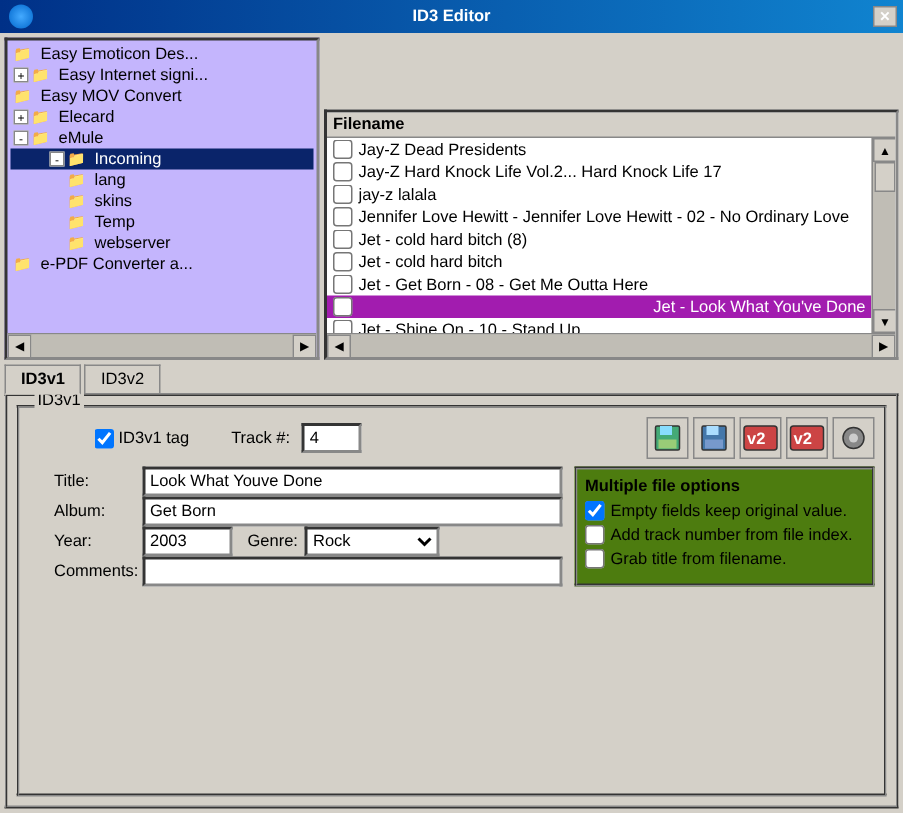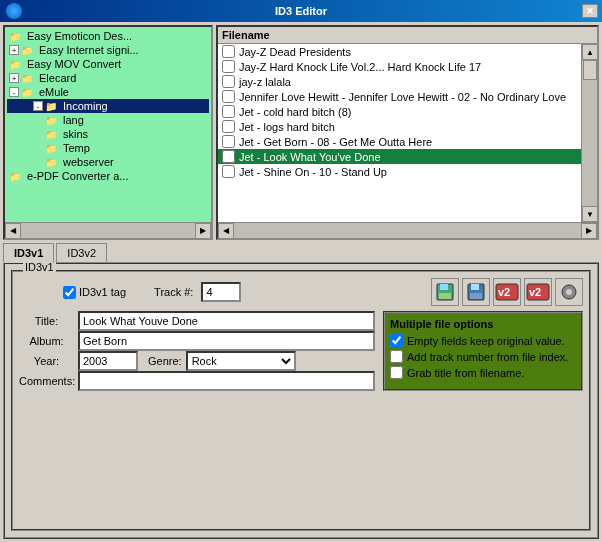--- a/index.html
+++ b/index.html
@@ -48,21 +48,21 @@
 
     .top-panes {
       display: flex;
       gap: 3px;
       height: 215px;
     }
 
     
     .tree-pane {
       width: 210px;
-      background: #86efac;
+      background: #c4b5fd;
       border: 2px inset #888;
       overflow: hidden;
       display: flex;
       flex-direction: column;
     }
     .tree-content {
       flex: 1;
       overflow: hidden;
       padding: 2px;
     }
@@ -124,20 +124,21 @@
     }
 
     
     .file-pane {
       flex: 1;
       background: white;
       border: 2px inset #888;
       overflow: hidden;
       display: flex;
       flex-direction: column;
+      margin-top: 48px;
     }
     .file-pane-header {
       background: #d4d0c8;
       border-bottom: 1px solid #888;
       padding: 2px 4px;
       font-weight: bold;
       display: flex;
       align-items: center;
       justify-content: space-between;
     }
@@ -145,21 +146,21 @@
       flex: 1;
       overflow: hidden;
     }
     .file-item {
       display: flex;
       align-items: center;
       padding: 1px 4px;
       border-bottom: none;
       cursor: pointer;
     }
-    .file-item.selected { background: #15803d; color: white; }
+    .file-item.selected { background: #a21caf; color: white; justify-content: space-between; }
     .file-checkbox {
       width: 13px;
       height: 13px;
       margin-right: 4px;
       flex-shrink: 0;
     }
     .file-vscroll {
       width: 16px;
       background: #d4d0c8;
       display: flex;
@@ -239,38 +240,39 @@
       padding: 1px 3px;
     }
 
     .form-row {
       display: flex;
       align-items: center;
       gap: 4px;
     }
     .form-label {
       width: 55px;
-      text-align: center;
+      text-align: left;
+      margin-left: 17px;
     }
     .form-input {
       flex: 1;
       height: 20px;
       border: 2px inset #888;
       background: white;
       padding: 1px 3px;
     }
     .form-input.narrow {
       width: 60px;
       flex: none;
     }
     .genre-select {
       height: 20px;
       border: 2px inset #888;
       background: white;
-      width: 110px;
+      width: 90px;
     }
     .icon-btn {
       width: 28px;
       height: 28px;
       background: #d4d0c8;
       border: 1px solid #888;
       display: flex;
       align-items: center;
       justify-content: center;
       cursor: pointer;
@@ -424,21 +426,21 @@
           <div class="file-item">
             <input type="checkbox" class="file-checkbox" style="">
             <span>Jennifer Love Hewitt - Jennifer Love Hewitt - 02 - No Ordinary Love</span>
           </div>
           <div class="file-item">
             <input type="checkbox" class="file-checkbox" style="">
             <span>Jet - cold hard bitch (8)</span>
           </div>
           <div class="file-item">
             <input type="checkbox" class="file-checkbox" style="">
-            <span>Jet - logs hard bitch</span>
+            <span>Jet - cold hard bitch</span>
           </div>
           <div class="file-item">
             <input type="checkbox" class="file-checkbox" style="">
             <span>Jet - Get Born - 08 - Get Me Outta Here</span>
           </div>
           <div class="file-item selected">
             <input type="checkbox" class="file-checkbox" style="">
             <span>Jet - Look What You've Done</span>
           </div>
           <div class="file-item">

